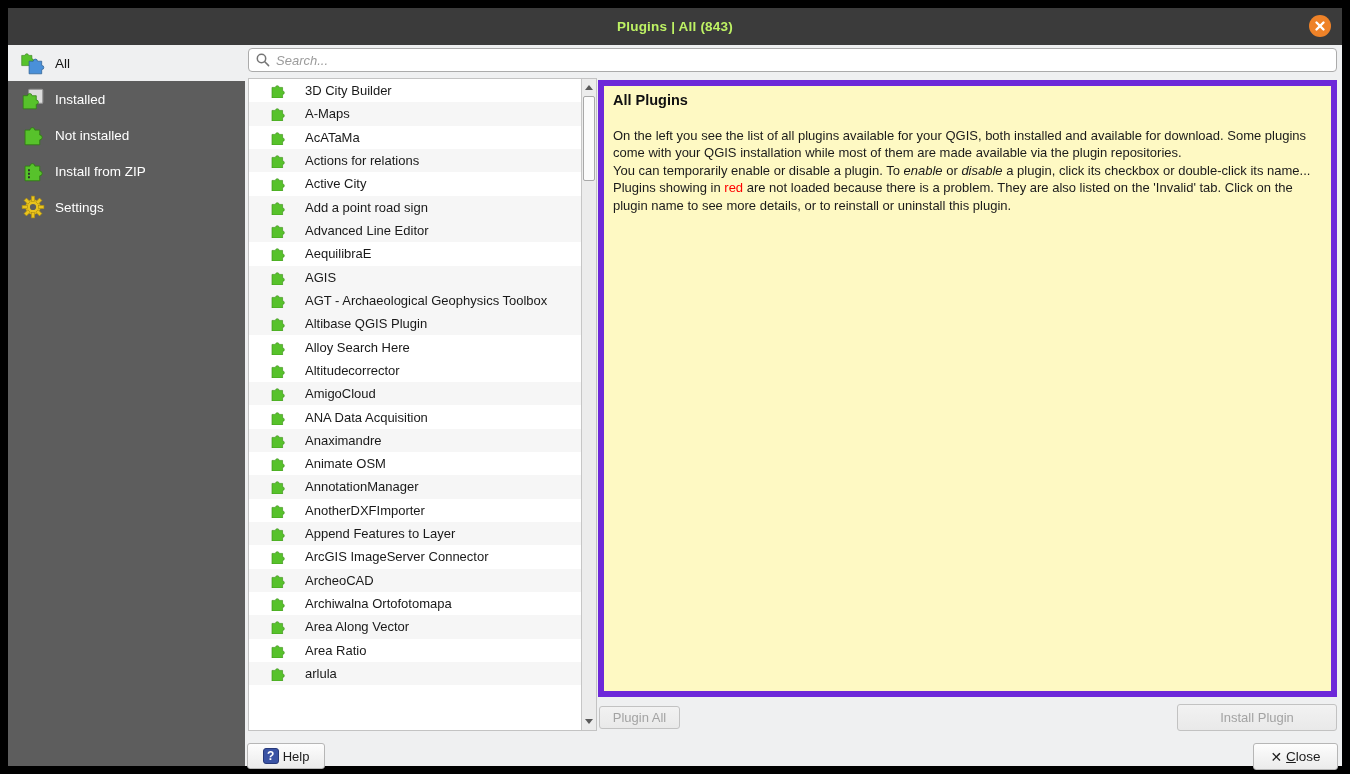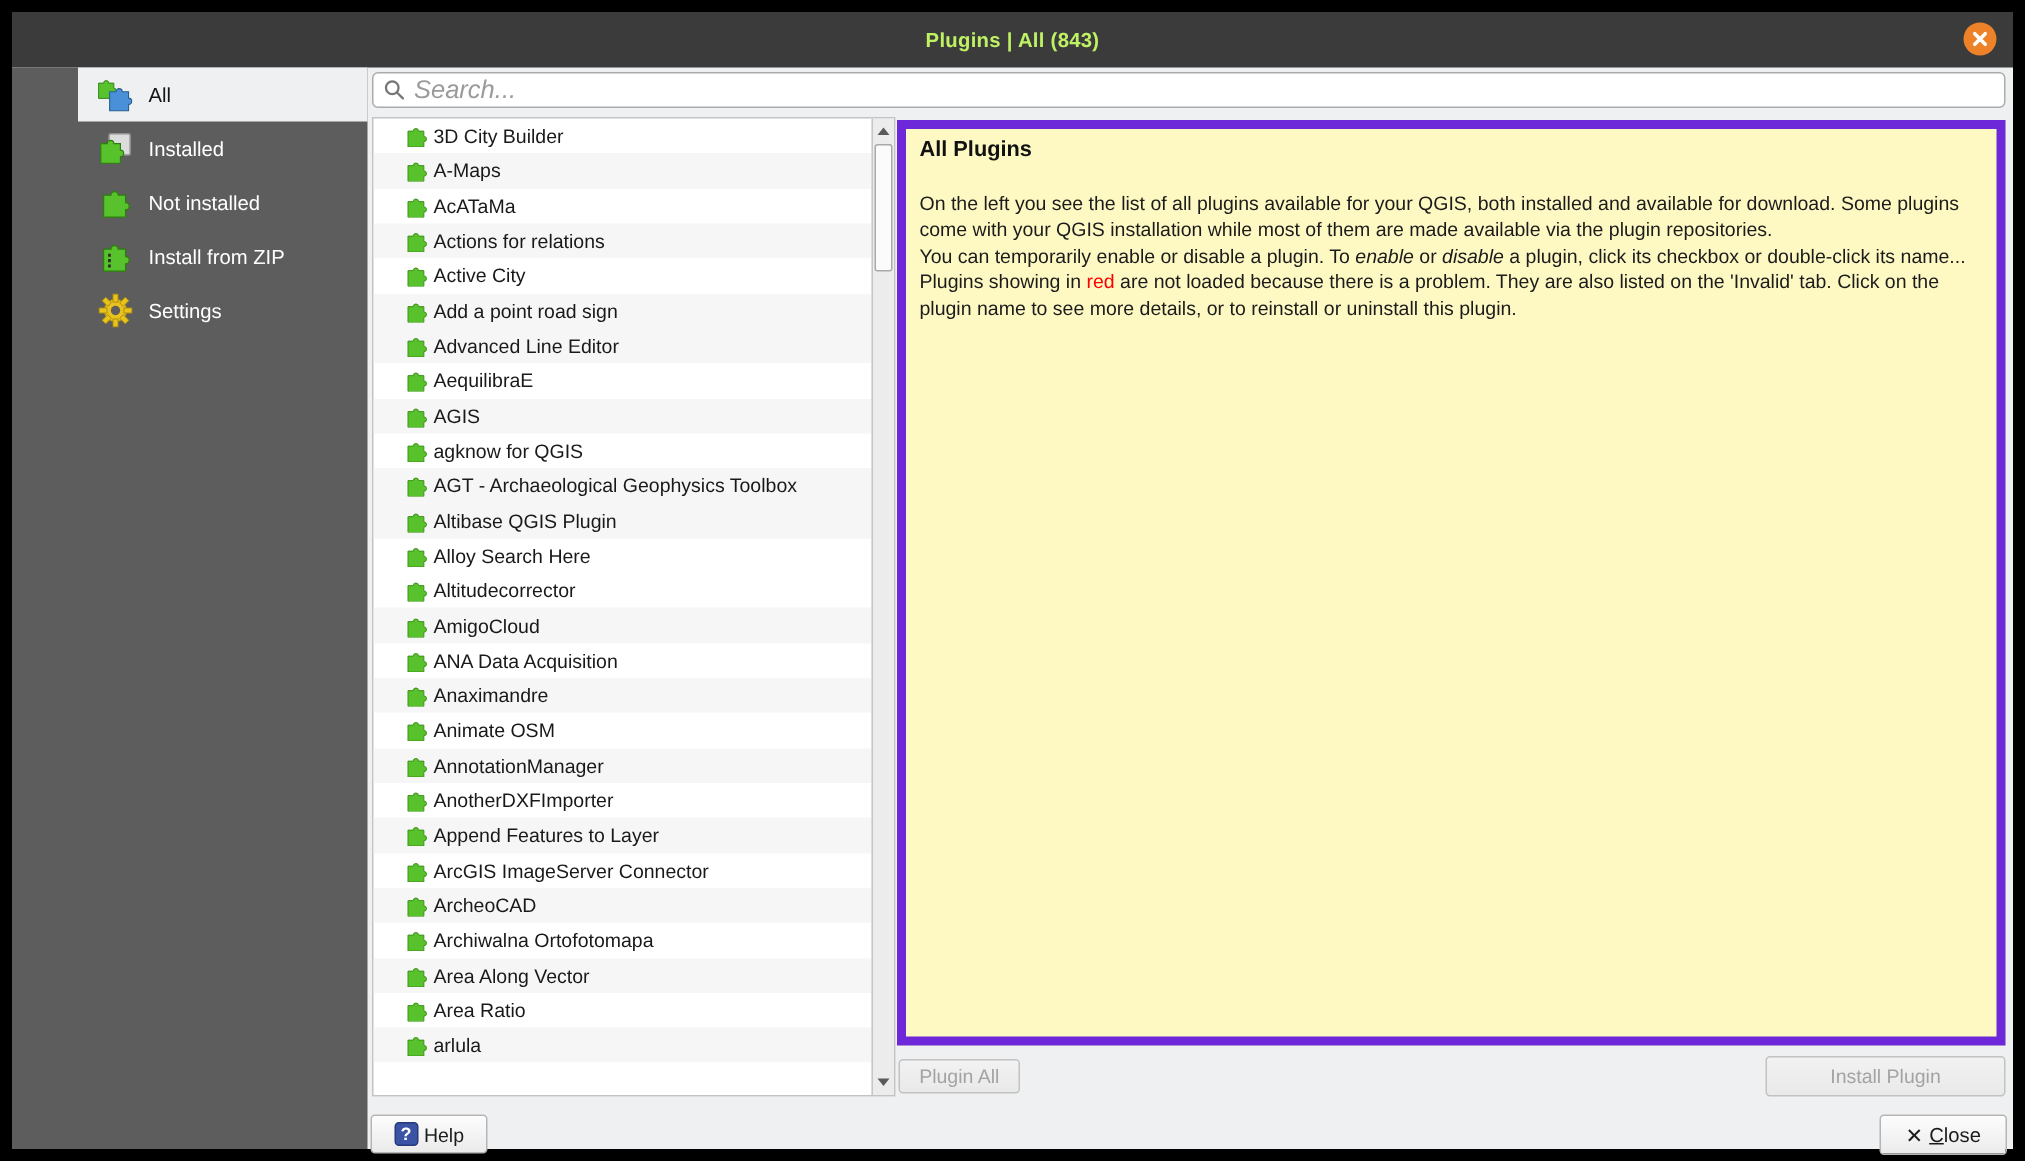--- a/index.html
+++ b/index.html
@@ -11,39 +11,39 @@
   .titlebar { position:absolute; left:0; top:0; width:100%; height:37px; background:#3b3b3b;
               display:flex; align-items:center; justify-content:center; }
   .titlebar .title { color:#bef264; font-weight:bold; font-size:13.5px; letter-spacing:.2px; }
   .close-btn { position:absolute; right:11px; top:7px; width:22px; height:22px; border-radius:50%;
                background:#ee8228; border:none; cursor:pointer; display:flex; align-items:center;
                justify-content:center; padding:0; }
 
   
   .sidebar { position:absolute; left:0; top:37px; width:237px; bottom:0; background:#5d5d5d; }
   .side-item { height:36px; display:flex; align-items:center; gap:9px; padding-left:11px;
-               color:#fff; font-size:13.5px; cursor:pointer;margin-left:44px; }
+               color:#fff; font-size:13.5px; cursor:pointer; }
   .side-item.selected { background:#eff0f1; color:#141414; }
   .side-icon { width:27px; height:27px; display:flex; align-items:center; justify-content:center; flex:0 0 27px; }
 
   
   .content { position:absolute; left:237px; top:37px; right:0; bottom:0; }
 
   .searchbox { position:absolute; left:3px; top:3px; width:1089px; height:24px; background:#fff;
                border:1px solid #ababab; border-radius:4px; display:flex; align-items:center;
                padding:0 6px; gap:5px; }
-  .searchbox input { flex:1; border:none; outline:none; font-size:17px; color:#222; background:transparent;
+  .searchbox input { flex:1; border:none; outline:none; font-size:13px; color:#222; background:transparent;
                      font-family:"Liberation Sans","DejaVu Sans",sans-serif; }
   .searchbox input::placeholder { color:#9b9b9b; font-style:italic; }
 
   
   .list { position:absolute; left:3px; top:33px; width:349px; height:653px; background:#fff;
           border:1px solid #c3c3c3; overflow:hidden; }
   .rows { position:absolute; left:0; top:0; right:15px; bottom:0; }
-  .row { height:23.32px; display:flex; align-items:center; gap:4px; padding-left:21px;
+  .row { height:23.32px; display:flex; align-items:center; gap:20px; padding-left:21px;
          font-size:13px; color:#191919; cursor:pointer; white-space:nowrap; }
   .row.alt { background:#f6f6f6; }
   .row .picon { width:15px; height:15px; display:flex; align-items:center; flex:0 0 15px; }
 
   
   .vscroll { position:absolute; right:0; top:0; bottom:0; width:15px; background:#ececec;
              border-left:1px solid #c6c6c6; }
   .scroll-arrow { position:absolute; left:0; width:14px; height:15px; display:flex; align-items:center;
                   justify-content:center; cursor:pointer; }
   .scroll-arrow.up { top:1px; }
@@ -257,30 +257,20 @@
             <div class="row alt">
               <span class="picon">
                 <svg width="15" height="15" viewBox="0 0 16.5 17">
                   <g transform="translate(0,1)">
                     <path d="M6 4a2 2 0 1 1 4 0h4v4a2 2 0 1 1 0 4v4H2V4z" fill="#57c22b" stroke="#3a8f17" stroke-width="0.7"></path>
                   </g>
                 </svg>
               </span>
               <span>AGIS</span>
             </div>
-            <div class="row">
-              <span class="picon">
-                <svg width="15" height="15" viewBox="0 0 16.5 17">
-                  <g transform="translate(0,1)">
-                    <path d="M6 4a2 2 0 1 1 4 0h4v4a2 2 0 1 1 0 4v4H2V4z" fill="#57c22b" stroke="#3a8f17" stroke-width="0.7"></path>
-                  </g>
-                </svg>
-              </span>
-              <span>agknow for QGIS</span>
-            </div>
             <div class="row alt">
               <span class="picon">
                 <svg width="15" height="15" viewBox="0 0 16.5 17">
                   <g transform="translate(0,1)">
                     <path d="M6 4a2 2 0 1 1 4 0h4v4a2 2 0 1 1 0 4v4H2V4z" fill="#57c22b" stroke="#3a8f17" stroke-width="0.7"></path>
                   </g>
                 </svg>
               </span>
               <span>AGT - Archaeological Geophysics Toolbox</span>
             </div>

